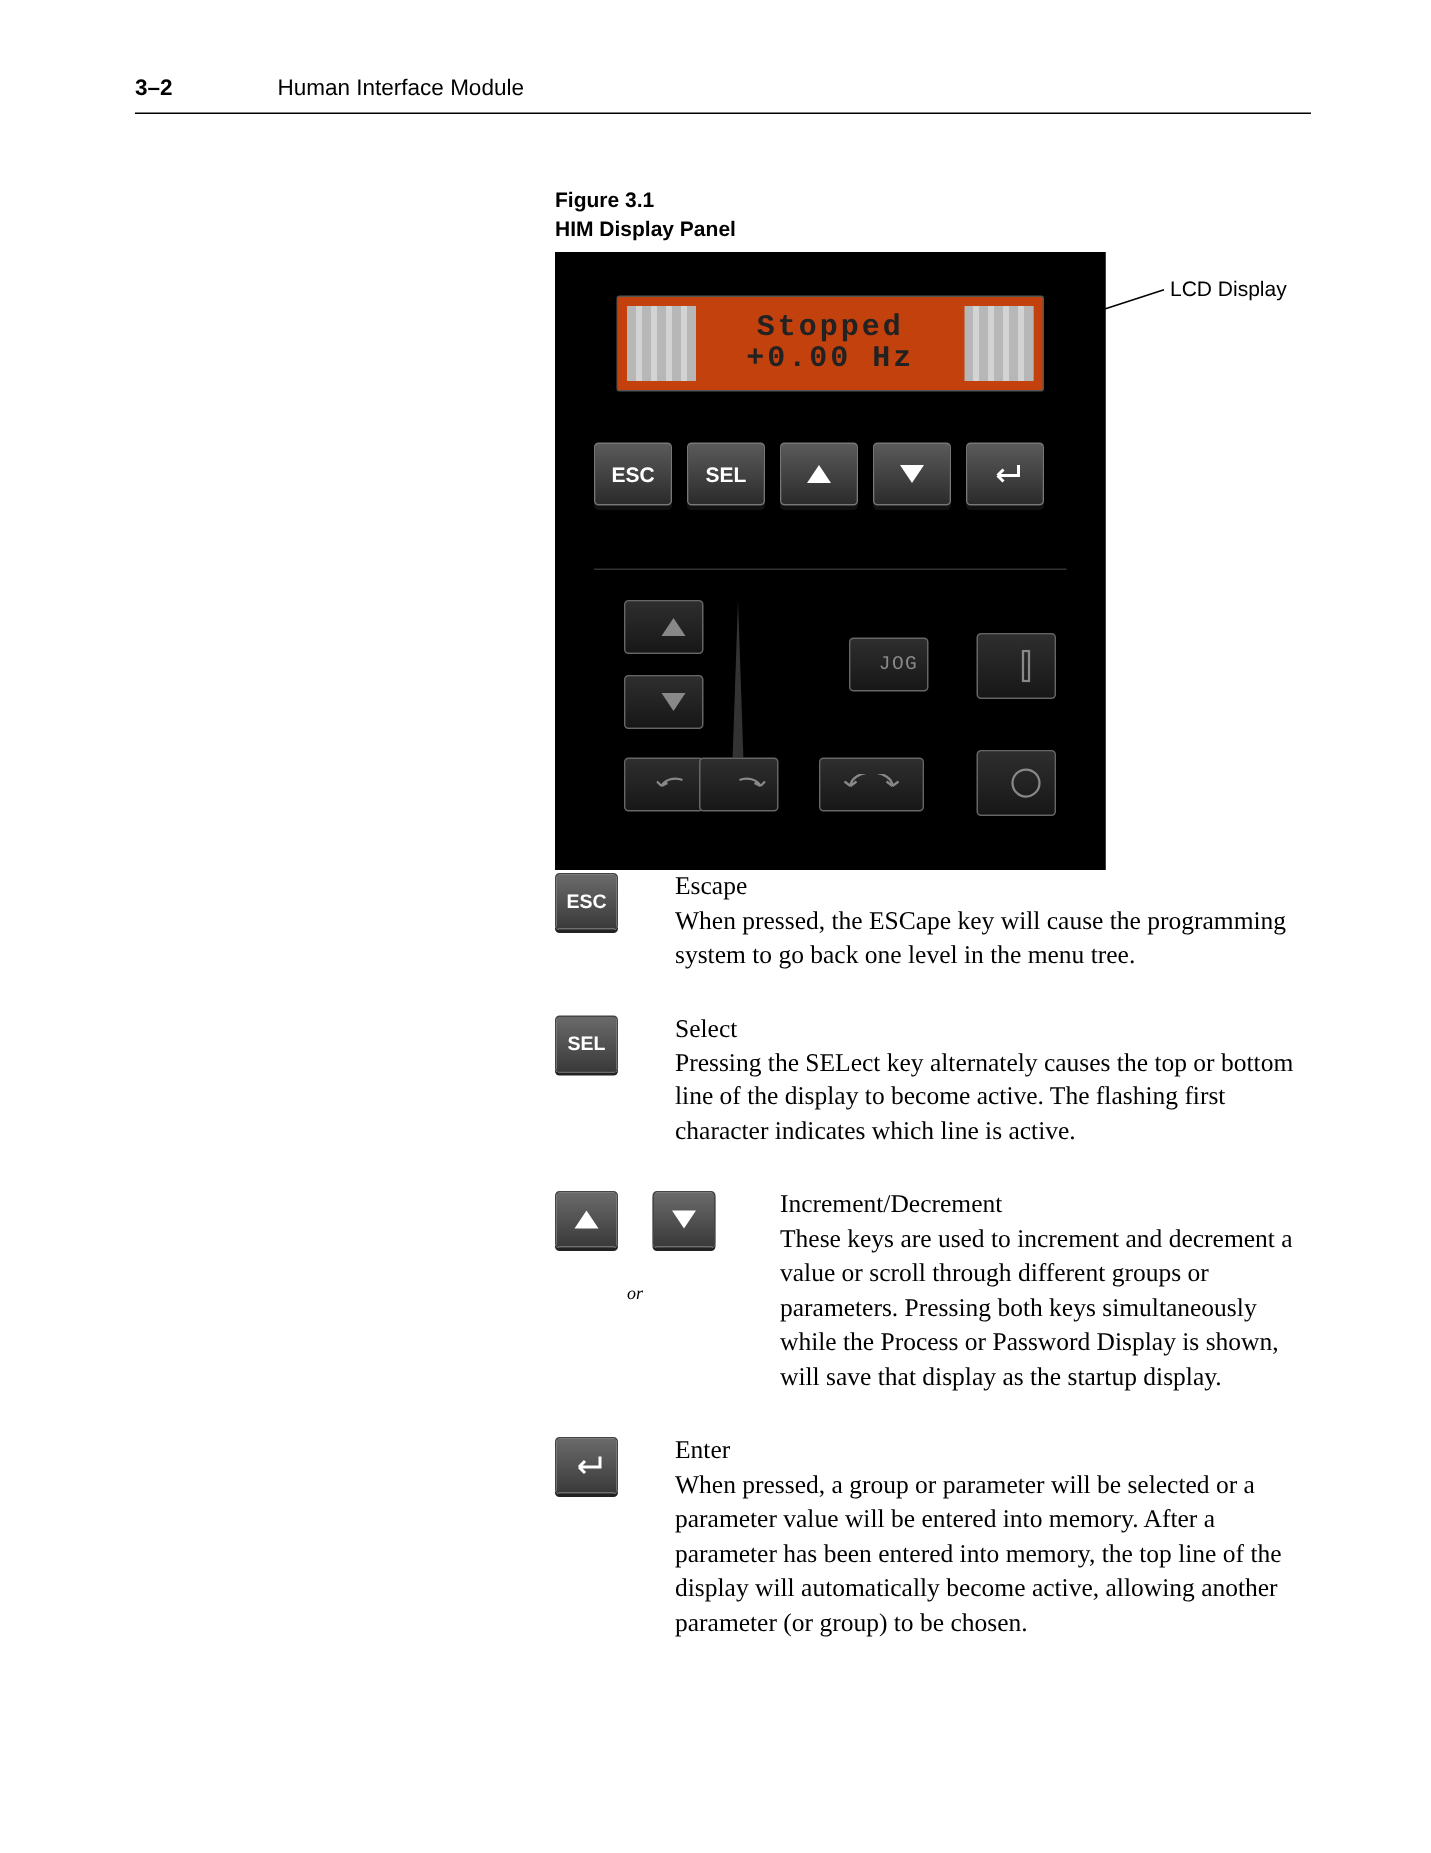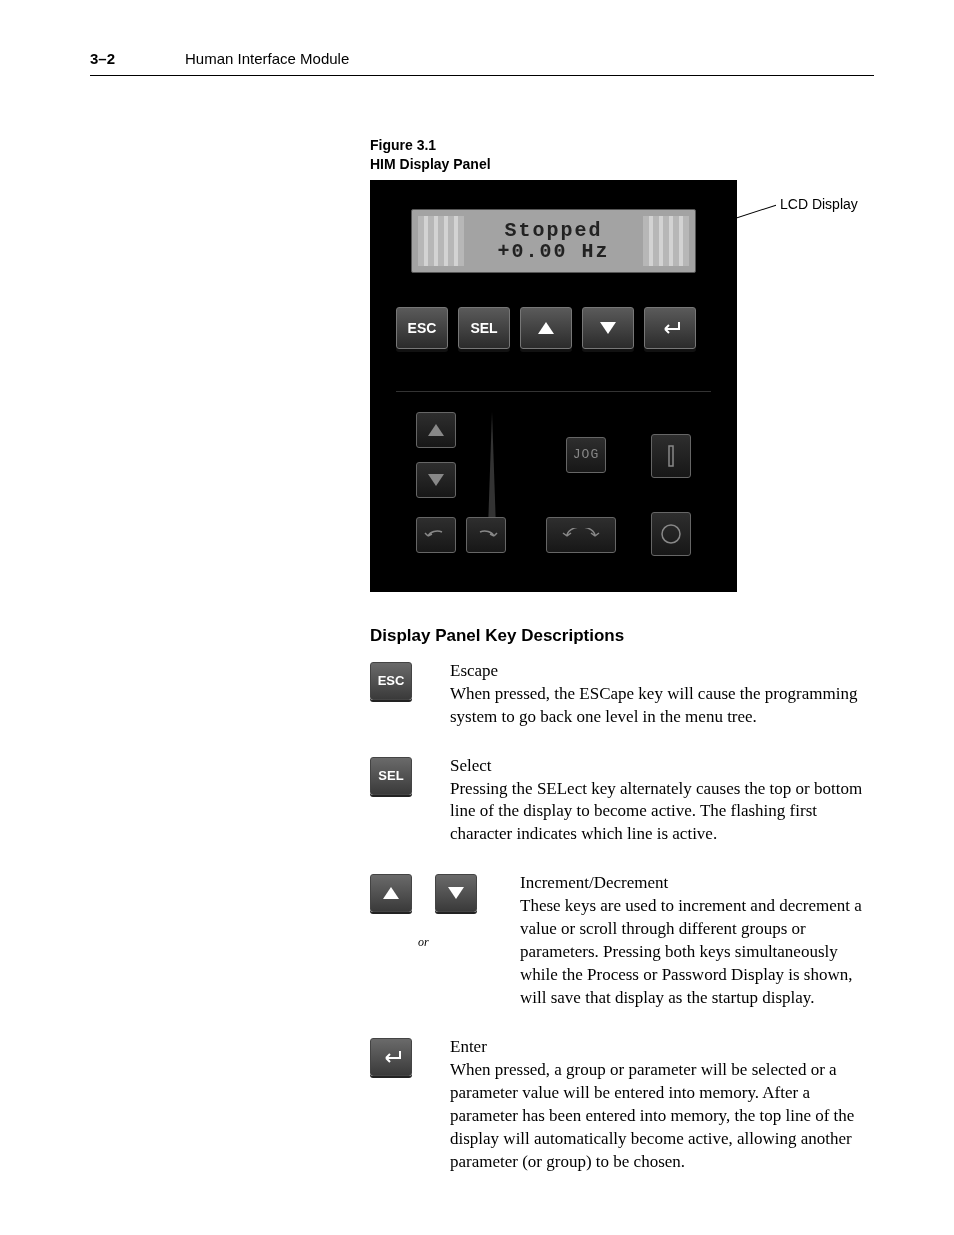--- a/index.html
+++ b/index.html
@@ -1,33 +1,33 @@
 <!DOCTYPE html>
 <html><head>
 <meta charset="utf-8">
 <style>
   html,body{margin:0;padding:0;background:#fff;font-family:"Times New Roman",Times,serif;color:#000;}
   .page{width:954px;height:1181px;position:relative;box-sizing:border-box;padding:50px 80px 40px 90px;}
   .hr-top{border-top:1.5px solid #000;margin-top:8px;}
   .header-row{display:flex;align-items:baseline;font-family:Helvetica,Arial,sans-serif;font-size:15px;}
   .pgnum{font-weight:700;margin-right:70px;}
   .chapname{font-weight:400;}
-  .content{margin-left:280px;margin-top:60px;}
+  .content{margin-left:280px;margin-top:48px;}
   .figlabel{font-family:Helvetica,Arial,sans-serif;font-weight:700;font-size:14px;line-height:1.35;}
   .figwrap{position:relative;margin-top:6px;}
   .panel{width:365px;height:410px;background:#000;border:1px solid #000;position:relative;}
-  .lcd-outer{position:absolute;left:40px;top:28px;right:40px;height:62px;background:#a3a3a3;border:1px solid #555;border-radius:2px;display:flex;align-items:center;justify-content:center;}
+  .lcd-outer{position:absolute;left:40px;top:28px;right:40px;height:62px;background:#c2410c;border:1px solid #555;border-radius:2px;display:flex;align-items:center;justify-content:center;}
   .lcd-inner{font-family:"Courier New",monospace;font-size:20px;line-height:1.05;letter-spacing:2px;color:#222;text-align:center;font-weight:600;}
   .lcd-stripes{position:absolute;left:6px;top:6px;bottom:6px;width:46px;background:repeating-linear-gradient(90deg,#b7b7b7 0 6px,#d3d3d3 6px 10px);}
   .lcd-stripes.r{left:auto;right:6px;}
   .keyrow{position:absolute;left:25px;right:25px;top:126px;height:46px;display:flex;gap:10px;}
   .kbtn{width:50px;height:40px;background:linear-gradient(#5a5a5a,#2b2b2b);border:1px solid #777;border-radius:3px;box-shadow:0 3px 0 #111;display:flex;align-items:center;justify-content:center;color:#fff;font-family:Helvetica,Arial,sans-serif;font-weight:700;font-size:14px;}
   .lower{position:absolute;left:25px;right:25px;top:210px;bottom:20px;border-top:1px solid #333;}
   .gbtn{position:absolute;border:1px solid #666;border-radius:3px;background:linear-gradient(#2e2e2e,#171717);display:flex;align-items:center;justify-content:center;color:#888;}
-  .gbtn.sm{width:38px;height:34px;}
+  .gbtn.sm{width:38px;height:34px;padding-left:13px;}
   .gbtn.wd{width:68px;height:34px;}
   .speedbar{position:absolute;left:90px;top:20px;width:0;height:0;border-left:6px solid transparent;border-right:6px solid transparent;border-bottom:105px solid #333;transform:scaleX(.6);}
   .callout-line{position:absolute;border-top:1px solid #000;transform-origin:left center;}
   .callout-text{position:absolute;font-family:Helvetica,Arial,sans-serif;font-size:14px;}
   .section-h{font-family:Helvetica,Arial,sans-serif;font-weight:700;font-size:17px;margin-top:34px;margin-bottom:14px;}
   .desc{display:flex;margin-bottom:26px;}
   .desc .iconcol{width:80px;flex:0 0 80px;display:flex;align-items:flex-start;gap:4px;}
   .desc .iconcol.pad{padding-top:2px;}
   .desc .iconcol .or{font-style:italic;font-size:12px;align-self:center;margin:0 2px;}
   .desc .ibtn{width:40px;height:36px;background:linear-gradient(#6a6a6a,#3a3a3a);border:1px solid #444;border-radius:3px;display:flex;align-items:center;justify-content:center;color:#fff;font-family:Helvetica,Arial,sans-serif;font-weight:700;font-size:13px;box-shadow:0 2px 0 #222;}
@@ -120,21 +120,20 @@
                 <circle cx="12" cy="12" r="9" fill="none" stroke="#888" stroke-width="1.5"></circle>
               </svg>
           </div>
         </div>
       </div>
 
       <div class="callout-line" style="left:328px;top:50px;width:82px;transform:rotate(-18deg);"></div>
       <div class="callout-text" style="left:410px;top:16px;">LCD Display</div>
     </div>
 
-    <div class="section-h">Display Panel Key Descriptions</div>
 
     <div class="desc">
       <div class="iconcol pad">
         <div class="ibtn">ESC</div>
       </div>
       <div class="txt">
         <span class="t">Escape</span><br>
         <span>When pressed, the ESCape key will cause the programming system to go back one level in the menu tree.</span>
       </div>
     </div>

